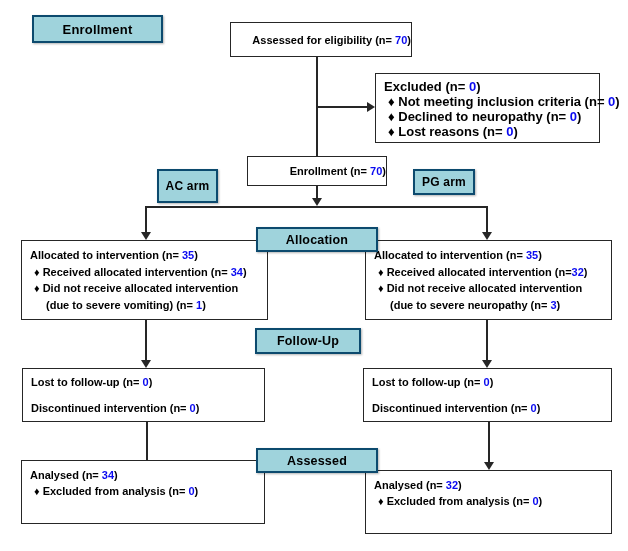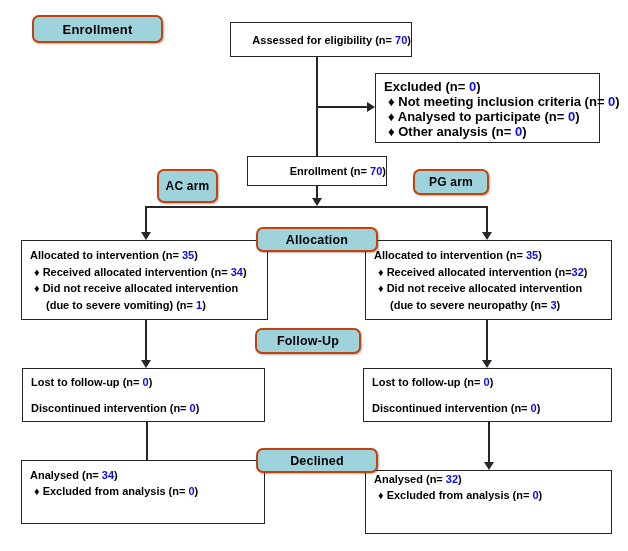--- a/index.html
+++ b/index.html
@@ -4,21 +4,21 @@
 <style>
   :root { --teal:#9fd3dc; --blue:#0a0af0; --ink:#262626; }
   html,body { margin:0; padding:0; background:#fff; }
   .canvas {
     position:relative; width:628px; height:551px; background:#ffffff;
     font-family:"Liberation Sans", sans-serif; font-weight:bold; color:#000;
     overflow:hidden;
   }
   .banner {
     position:absolute; background:var(--teal);
-    border:2px solid #c2410c; border-radius:7px;
+    border:2px solid #0c4a6e; border-radius:0;
     display:flex; align-items:center; justify-content:center;
     font-size:12.5px; z-index:4; box-sizing:border-box;
     box-shadow:1px 1px 2px rgba(0,0,0,0.30);
     letter-spacing:0.2px;
   }
   .fbox {
     position:absolute; background:#fff; border:1.5px solid var(--ink);
     z-index:2; font-size:11px; box-sizing:border-box;
   }
   .fbox.center { display:flex; align-items:center; justify-content:flex-end; text-align:center; }
@@ -40,50 +40,50 @@
   }
   
   #box-assessed   { left:230px; top:22px;  width:182px; height:35px; }
   #box-excluded   { left:375px; top:73px;  width:225px; height:70px; line-height:15px; font-size:13px; }
   #box-randomized { left:247px; top:156px; width:140px; height:30px; }
   #box-alloc-l    { left:21px;  top:240px; width:247px; height:80px; line-height:16.5px; padding-top:6px; }
   #box-alloc-r    { left:365px; top:240px; width:247px; height:80px; line-height:16.5px; padding-top:6px; }
   #box-fu-l       { left:22px;  top:368px; width:243px; height:54px; padding-top:7px; }
   #box-fu-r       { left:363px; top:368px; width:249px; height:54px; padding-top:7px; }
   #box-an-l       { left:21px;  top:460px; width:244px; height:64px; padding-top:6px; line-height:16px; }
-  #box-an-r       { left:365px; top:470px; width:247px; height:64px; padding-top:0; line-height:16px; }
+  #box-an-r       { left:365px; top:470px; width:247px; height:64px; padding-top:6px; line-height:16px; }
   .gapped .line + .line { margin-top:14px; }
   
   #banner-enrollment { left:32px;  top:15px;  width:131px; height:28px; font-size:13px; }
   #banner-allocation { left:256px; top:227px; width:122px; height:25px; }
   #banner-followup   { left:255px; top:328px; width:106px; height:26px; }
   #banner-analysis   { left:256px; top:448px; width:122px; height:25px; }
   #badge-ac { left:157px; top:169px; width:61px; height:34px; font-size:12px; }
-  #badge-pg { left:413px; top:169px; width:76px; height:26px; font-size:12px; }
+  #badge-pg { left:413px; top:169px; width:62px; height:26px; font-size:12px; }
 </style>
 </head>
 <body>
 
 <div class="canvas">
 
   <div class="banner" id="banner-enrollment">Enrollment</div>
   <div class="banner" id="banner-allocation">Allocation</div>
   <div class="banner" id="banner-followup">Follow-Up</div>
-  <div class="banner" id="banner-analysis">Declined</div>
+  <div class="banner" id="banner-analysis">Assessed</div>
   <div class="banner" id="badge-ac">AC arm</div>
   <div class="banner" id="badge-pg">PG arm</div>
 
   <div class="fbox center" id="box-assessed">
       <div class="line"><span>Assessed for eligibility (n= </span><span class="num">70</span><span>)</span></div>
     </div>
   <div class="fbox pad" id="box-excluded">
       <div class="line"><span>Excluded (n= </span><span class="num">0</span><span>)</span></div>
       <div class="line bullet"><span>♦ Not meeting inclusion criteria (n= </span><span class="num">0</span><span>)</span></div>
-      <div class="line bullet"><span>♦ Analysed to participate (n= </span><span class="num">0</span><span>)</span></div>
-      <div class="line bullet"><span>♦ Other analysis (n= </span><span class="num">0</span><span>)</span></div>
+      <div class="line bullet"><span>♦ Declined to neuropathy (n= </span><span class="num">0</span><span>)</span></div>
+      <div class="line bullet"><span>♦ Lost reasons (n= </span><span class="num">0</span><span>)</span></div>
     </div>
   <div class="fbox center" id="box-randomized">
       <div class="line"><span>Enrollment (n= </span><span class="num">70</span><span>)</span></div>
     </div>
   <div class="fbox pad" id="box-alloc-l">
       <div class="line"><span>Allocated to intervention (n= </span><span class="num">35</span><span>)</span></div>
       <div class="line bullet"><span>♦ Received allocated intervention (n= </span><span class="num">34</span><span>)</span></div>
       <div class="line bullet"><span>♦ Did not receive allocated intervention</span></div>
       <div class="line indent"><span>(due to severe vomiting) (n= </span><span class="num">1</span><span>)</span></div>
     </div>

